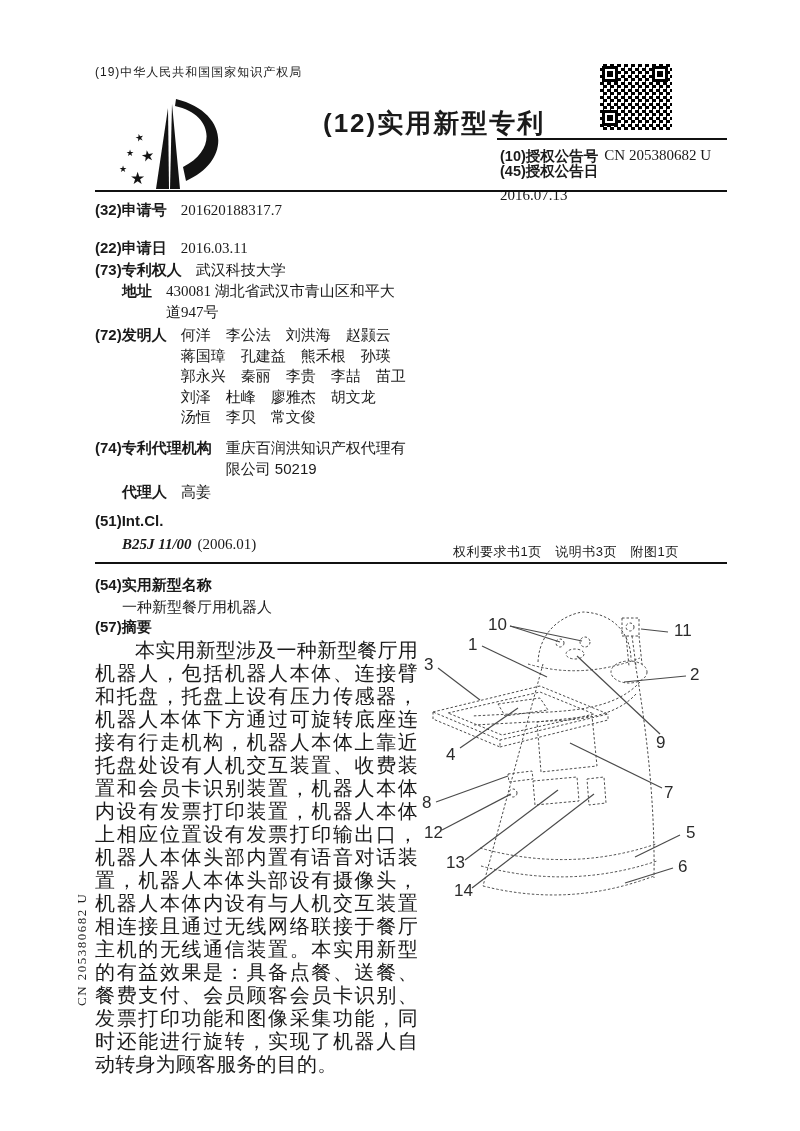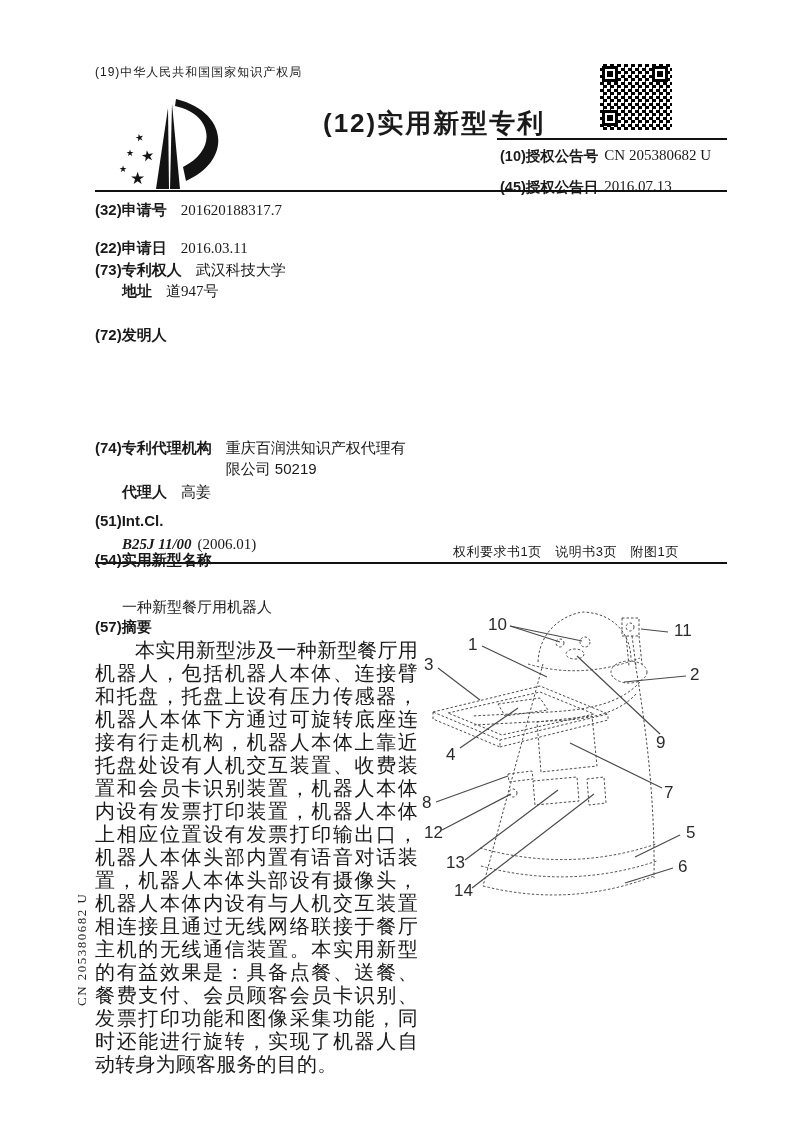--- a/index.html
+++ b/index.html
@@ -70,21 +70,21 @@
 </div>
 
 <div class="abs doctype" style="left:288px;top:106px;margin-left:35px;">(12)实用新型专利</div>
 
 <div class="abs rule" style="left:497px;top:138px;width:230px;"></div>
 
 <div class="abs hdr-row" style="left:500px;top:147px;">
   <span class="lbl">(10)授权公告号</span>
   <span class="val">CN 205380682 U</span>
 </div>
-<div class="abs hdr-row" style="left:500px;top:178px;">
+<div class="abs hdr-row" style="left:500px;top:162px;flex-direction:column;">
   <span class="lbl">(45)授权公告日</span>
   <span class="val">2016.07.13</span>
 </div>
 
 <div class="abs rule" style="left:95px;top:190px;width:632px;"></div>
 
 <div class="abs row" style="left:95px;top:200px;">
   <span class="lbl">(32)申请号</span>
   <span class="val">201620188317.7</span>
 </div>
@@ -95,26 +95,34 @@
 </div>
 
 <div class="abs row" style="left:95px;top:260px;">
   <span class="lbl">(73)专利权人</span>
   <span>武汉科技大学</span>
 </div>
 
 <div class="abs row" style="left:122px;top:281px;">
   <span class="lbl">地址</span>
   <span class="lines val">
+    <div>430081 湖北省武汉市青山区和平大</div>
     <div>道947号</div>
   </span>
 </div>
 
 <div class="abs row" style="left:95px;top:325px;">
   <span class="lbl">(72)发明人</span>
+  <span class="lines">
+    <div>何洋　李公法　刘洪海　赵颢云</div>
+    <div>蒋国璋　孔建益　熊禾根　孙瑛</div>
+    <div>郭永兴　秦丽　李贵　李喆　苗卫</div>
+    <div>刘泽　杜峰　廖雅杰　胡文龙</div>
+    <div>汤恒　李贝　常文俊</div>
+  </span>
 </div>
 
 <div class="abs row" style="left:95px;top:438px;">
   <span class="lbl">(74)专利代理机构</span>
   <span class="lines">
     <div>重庆百润洪知识产权代理有</div>
     <div>限公司 50219</div>
   </span>
 </div>
 
@@ -128,21 +136,21 @@
 </div>
 <div class="abs row intcl" style="left:122px;top:534px;">
   <span class="b25">B25J 11/00</span>
   <span class="ed" style="margin-left:-8px;">(2006.01)</span>
 </div>
 
 <div class="abs pages" style="left:453px;top:543px;">权利要求书1页　说明书3页　附图1页</div>
 
 <div class="abs rule" style="left:95px;top:562px;width:632px;"></div>
 
-<div class="abs sec-lbl" style="left:95px;top:551px;">(54)实用新型名称</div>
+<div class="abs sec-lbl" style="left:95px;top:576px;">(54)实用新型名称</div>
 <div class="abs" style="left:122px;top:598px;font-size:15px;">一种新型餐厅用机器人</div>
 <div class="abs sec-lbl" style="left:95px;top:618px;">(57)摘要</div>
 <div class="abs abstract" style="left:95px;top:639px;">本实用新型涉及一种新型餐厅用机器人，包括机器人本体、连接臂和托盘，托盘上设有压力传感器，机器人本体下方通过可旋转底座连接有行走机构，机器人本体上靠近托盘处设有人机交互装置、收费装置和会员卡识别装置，机器人本体内设有发票打印装置，机器人本体上相应位置设有发票打印输出口，机器人本体头部内置有语音对话装置，机器人本体头部设有摄像头，机器人本体内设有与人机交互装置相连接且通过无线网络联接于餐厅主机的无线通信装置。本实用新型的有益效果是：具备点餐、送餐、餐费支付、会员顾客会员卡识别、发票打印功能和图像采集功能，同时还能进行旋转，实现了机器人自动转身为顾客服务的目的。</div>
 
 <div class="abs" style="left:410px;top:598px;">
   <svg width="320" height="312" viewBox="0 0 320 312">
     <g fill="none" stroke="#4a4a4a" stroke-width="1" stroke-dasharray="2.5 2">
 
       <path d="M128 64 C130 24 166 14 174 14 C206 16 221 38 221 62"></path>
       <path d="M118 66 Q172 82 230 60"></path>

